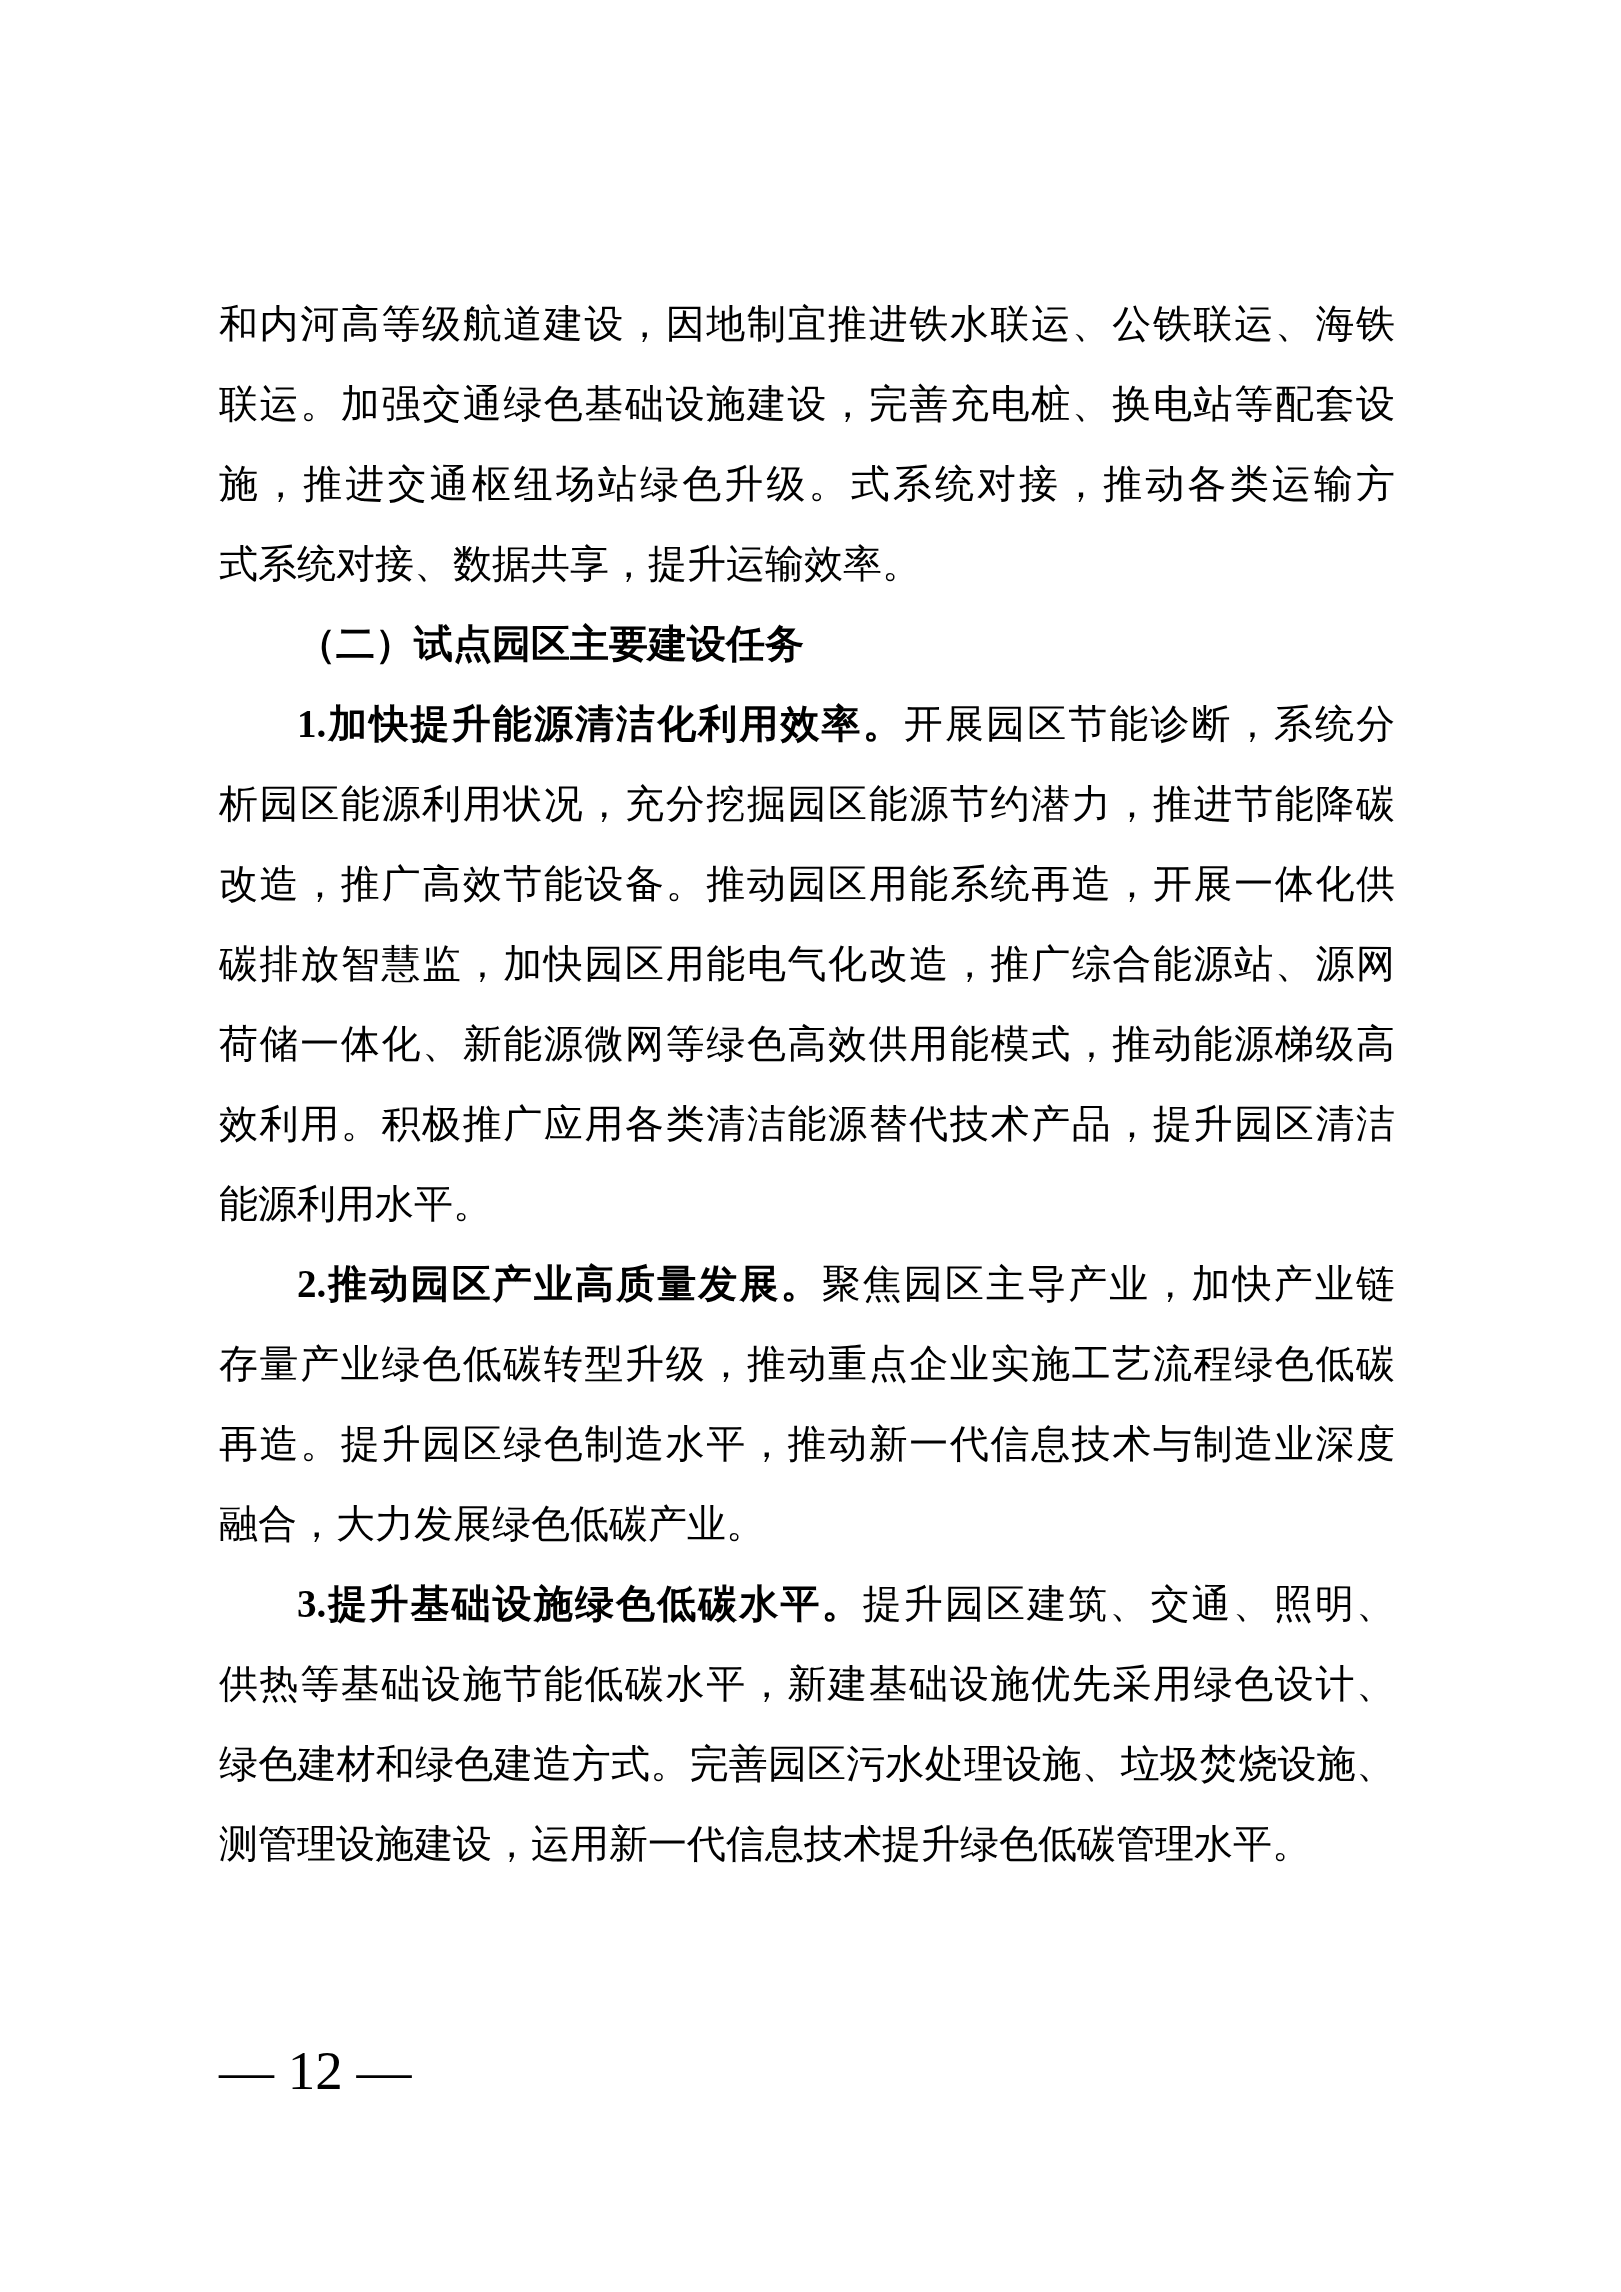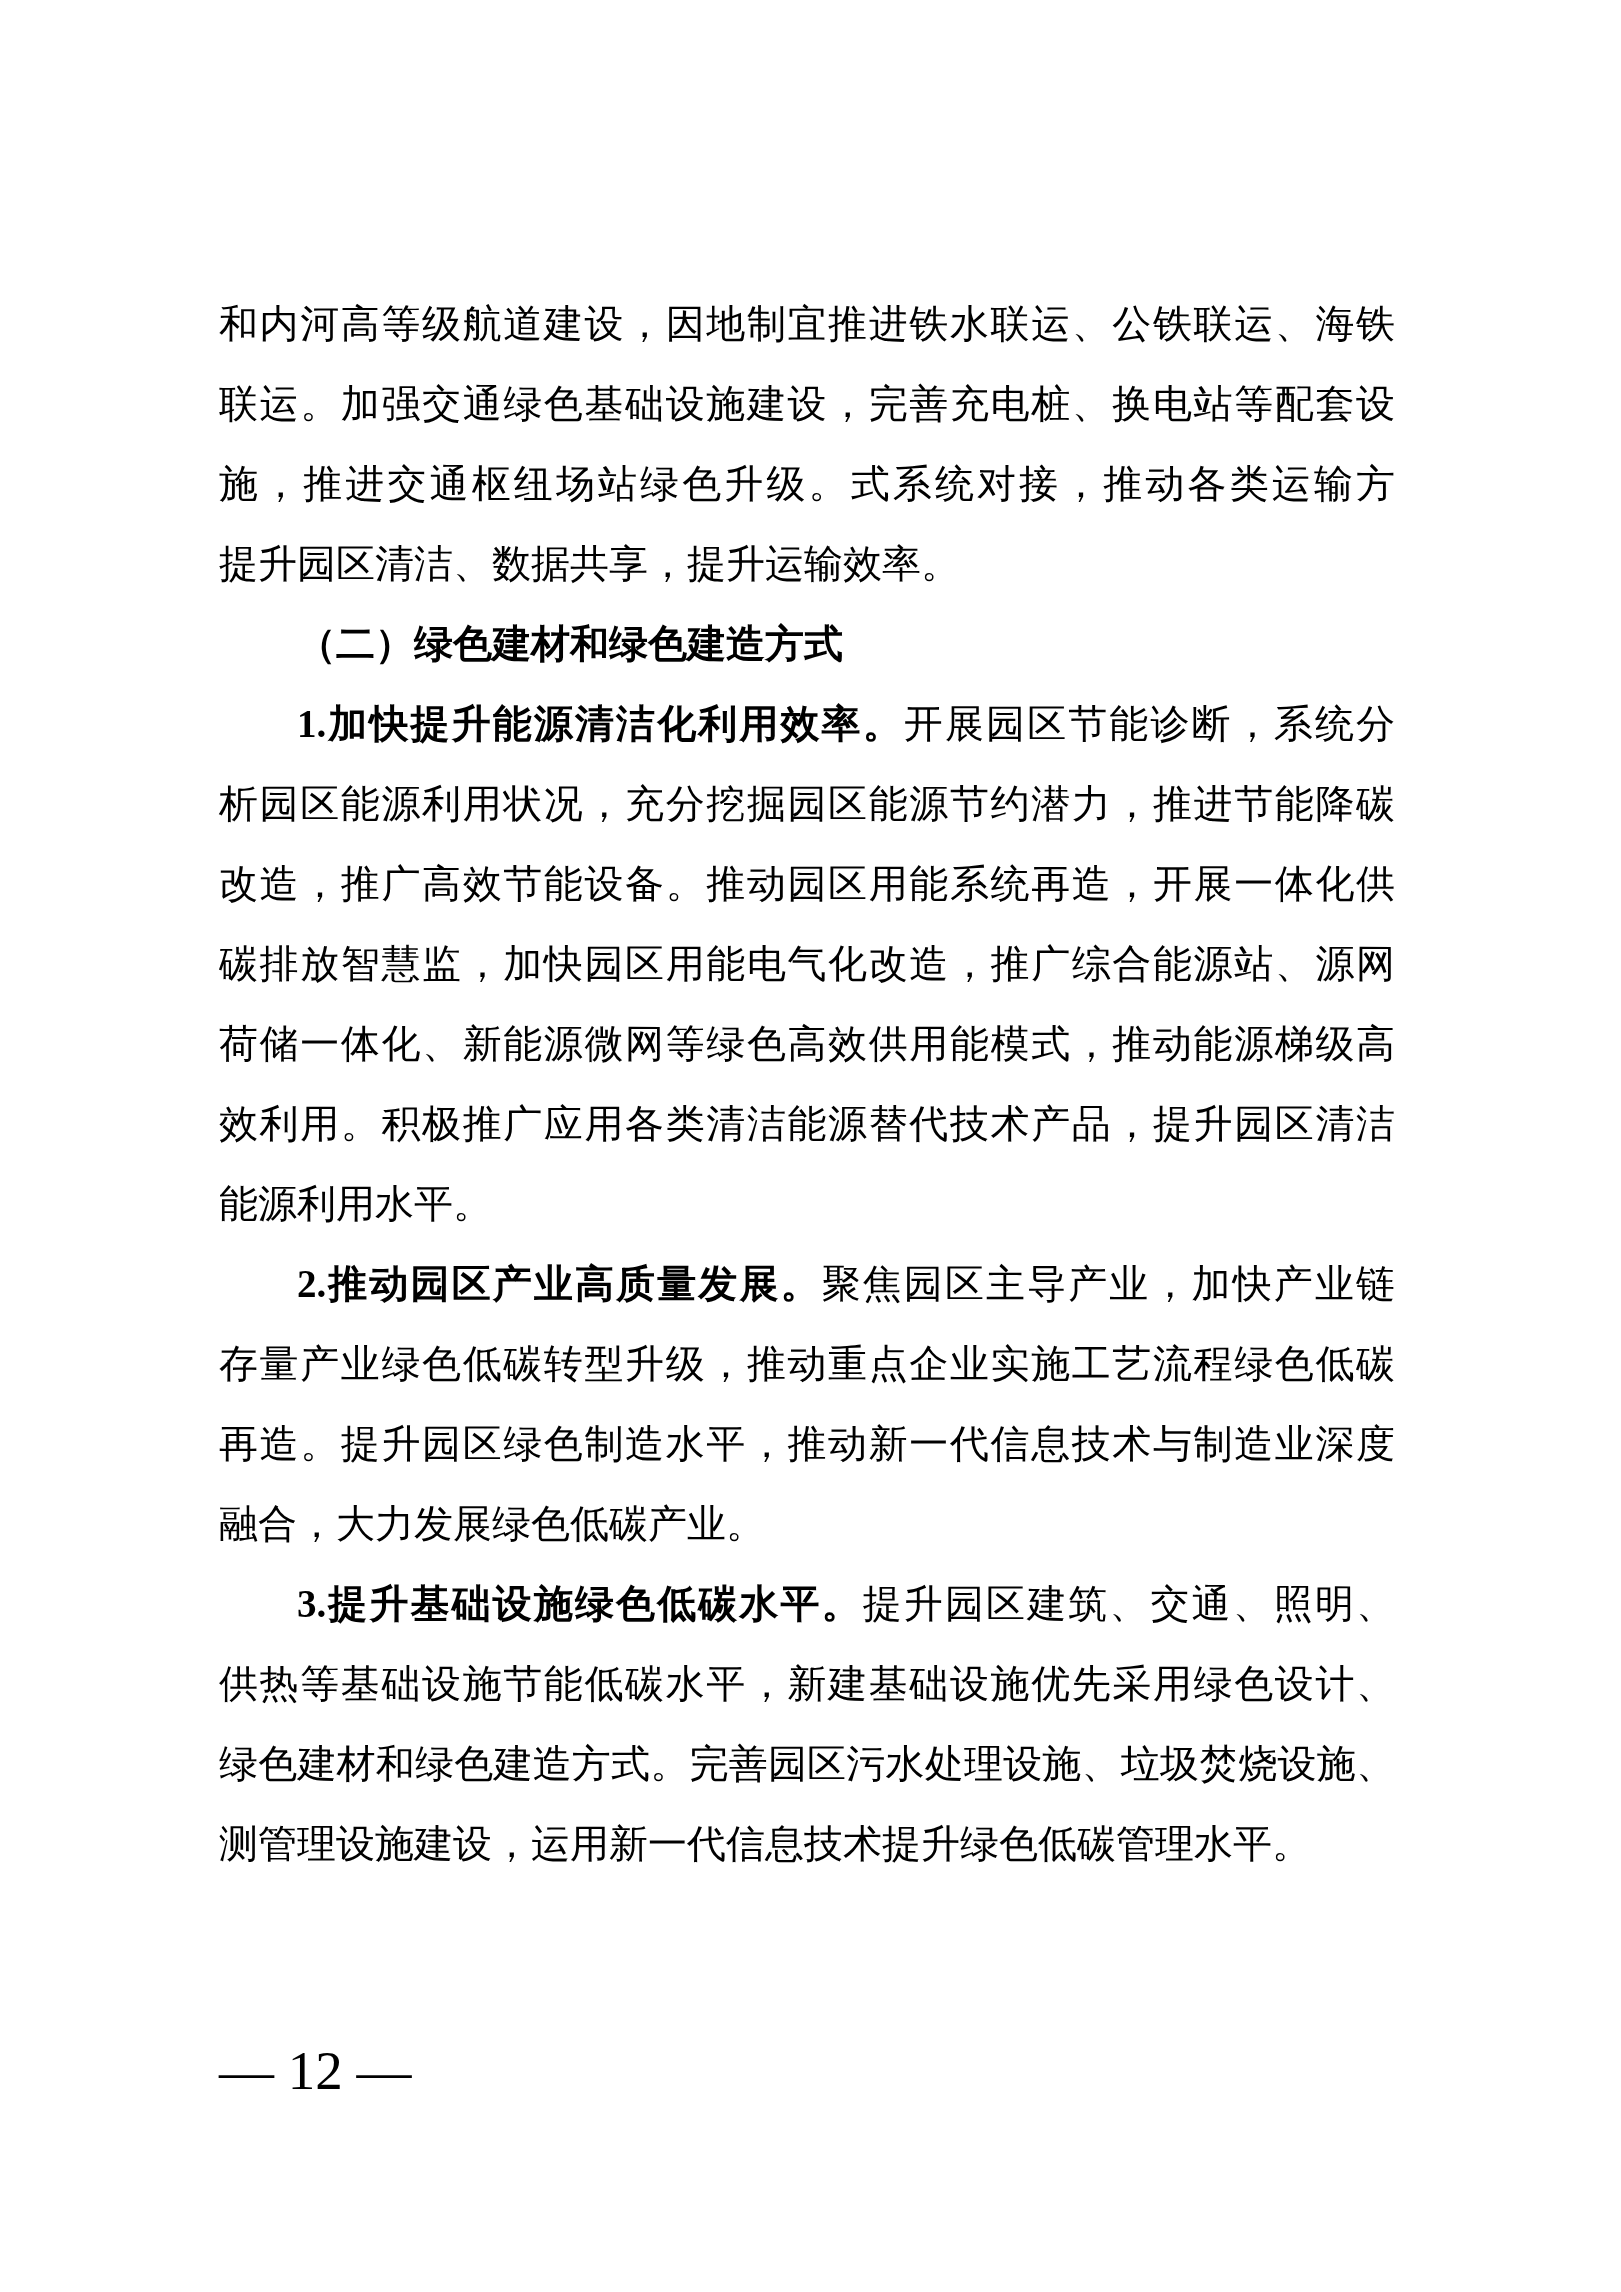--- a/index.html
+++ b/index.html
@@ -43,22 +43,22 @@
   }
 </style>
 </head>
 <body>
 
 <div class="page">
   <div class="doc-body">
       <div class="line justify"><span>和内河高等级航道建设，因地制宜推进铁水联运、公铁联运、海铁</span></div>
       <div class="line justify"><span>联运。加强交通绿色基础设施建设，完善充电桩、换电站等配套设</span></div>
       <div class="line justify"><span>施，推进交通枢纽场站绿色升级。式系统对接，推动各类运输方</span></div>
-      <div class="line"><span>提升园区清洁、数据共享，提升运输效率。</span></div>
-      <div class="line indent"><span class="bold">（二）绿色建材和绿色建造方式</span></div>
+      <div class="line"><span>式系统对接、数据共享，提升运输效率。</span></div>
+      <div class="line indent"><span class="bold">（二）试点园区主要建设任务</span></div>
       <div class="line justify indent"><span class="bold">1.加快提升能源清洁化利用效率。</span><span>开展园区节能诊断，系统分</span></div>
       <div class="line justify"><span>析园区能源利用状况，充分挖掘园区能源节约潜力，推进节能降碳</span></div>
       <div class="line justify"><span>改造，推广高效节能设备。推动园区用能系统再造，开展一体化供</span></div>
       <div class="line justify"><span>碳排放智慧监，加快园区用能电气化改造，推广综合能源站、源网</span></div>
       <div class="line justify"><span>荷储一体化、新能源微网等绿色高效供用能模式，推动能源梯级高</span></div>
       <div class="line justify"><span>效利用。积极推广应用各类清洁能源替代技术产品，提升园区清洁</span></div>
       <div class="line"><span>能源利用水平。</span></div>
       <div class="line justify indent"><span class="bold">2.推动园区产业高质量发展。</span><span>聚焦园区主导产业，加快产业链</span></div>
       <div class="line justify"><span>存量产业绿色低碳转型升级，推动重点企业实施工艺流程绿色低碳</span></div>
       <div class="line justify"><span>再造。提升园区绿色制造水平，推动新一代信息技术与制造业深度</span></div>

